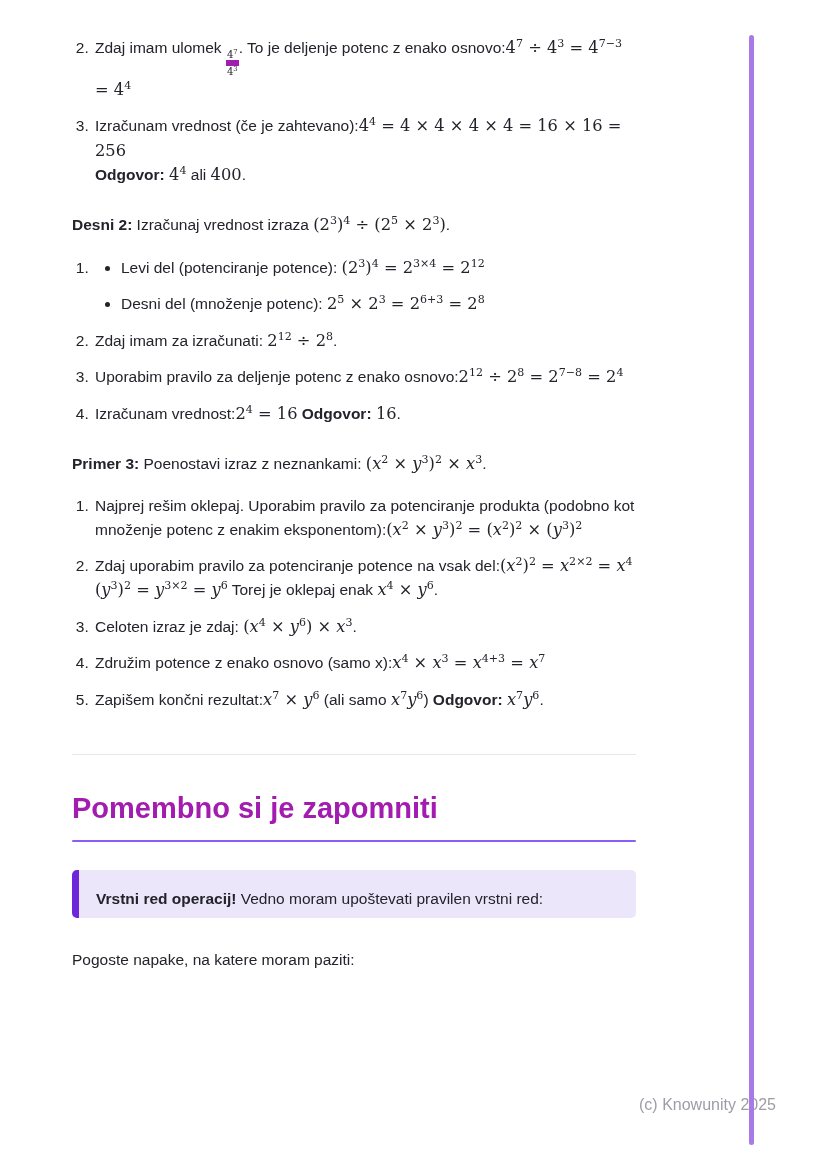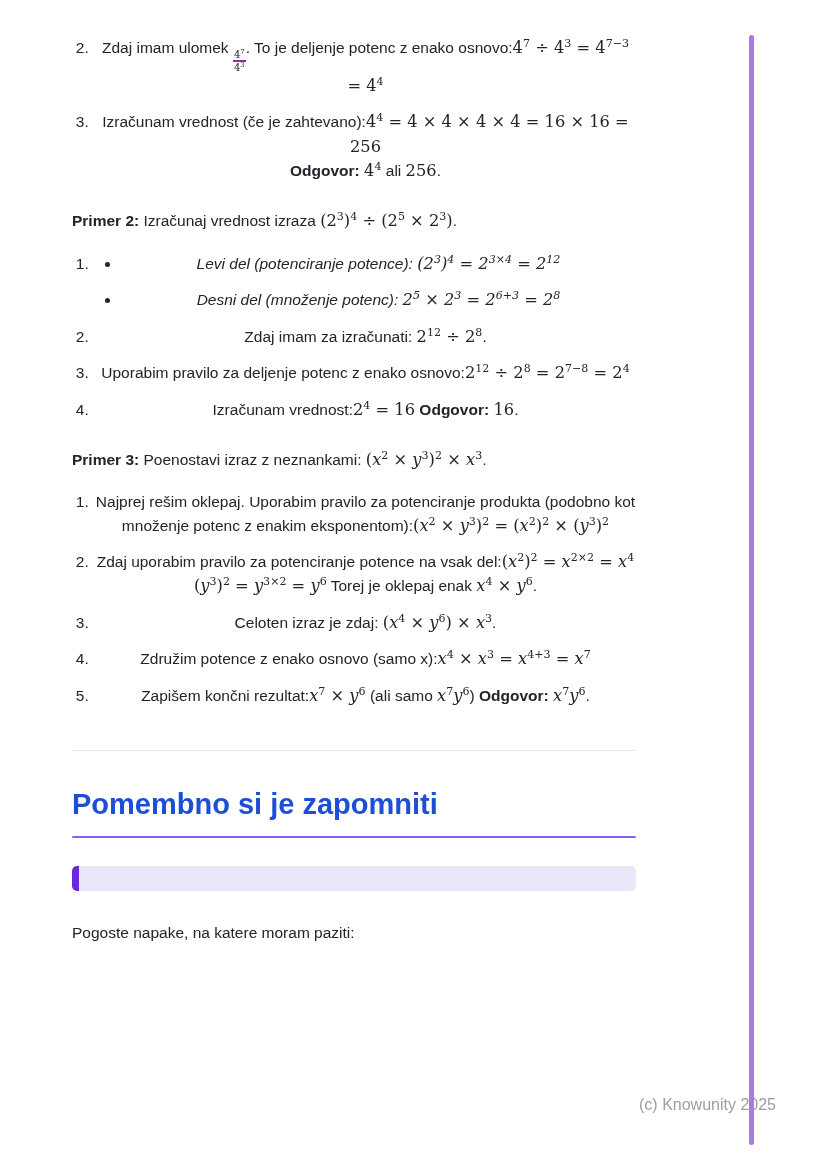--- a/index.html
+++ b/index.html
@@ -6,32 +6,32 @@
   body{
     width:828px;height:1171px;position:relative;overflow:hidden;
     background:#ffffff;color:#23232b;
     font-family:"Liberation Sans", sans-serif;
     font-size:15.5px;line-height:1.5;
   }
   .content{position:absolute;left:72px;top:28px;width:564px;}
   b{font-weight:700;margin-top:48px;}
   p{margin:0;}
   .para{margin:26px 0 18px 0;}
-  ol.steps, ol.callout-list{margin:8px 0 26px 0;padding-left:21px;text-align:center;}
+  ol.steps, ol.callout-list{margin:8px 0 26px 0;padding-left:21px;}
   ol.steps>li, ol.callout-list>li{margin-bottom:12px;padding-left:2px;}
-  ul.subs{list-style:disc;margin:12px 0 4px 0;padding-left:26px;font-style:italic;}
+  ul.subs{list-style:disc;margin:12px 0 4px 0;padding-left:26px;}
   ul.subs>li{margin-bottom:12px;}
   
   .m{font-family:"DejaVu Serif", serif;font-size:1.05em;}
   .m i{font-style:italic;}
   sup{font-size:0.68em;line-height:0;}
   .frac{display:inline-flex;flex-direction:column;align-items:center;vertical-align:-0.45em;font-size:0.62em;line-height:1.15;}
-  .frac>span:first-child{border-bottom:2px solid #a21caf;padding:0 1px;}
+  .frac>span:first-child{border-bottom:6px solid #a21caf;padding:0 1px;}
   hr.divider{border:none;border-top:1px solid #e7e7ea;margin:42px 0 0 0;}
-  h1.section-title{color:#1d4ed8;font-size:29px;line-height:1.2;font-weight:700;margin:36px 0 0 0;}
+  h1.section-title{color:#a21caf;font-size:29px;line-height:1.2;font-weight:700;margin:36px 0 0 0;}
   .title-underline{height:2px;background:#8b5cf6;margin-top:14px;border-radius:1px;}
   .callout{
     background:#ece6fa;border-left:7px solid #6d28d9;border-radius:5px;
     margin-top:28px;padding:17px 24px 8px 17px;
   }
   .callout ol.callout-list{margin:14px 0 8px 0;padding-left:21px;}
   .callout ol.callout-list>li{margin-bottom:13px;}
   .mistakes-heading{font-weight:400;margin:30px 0 0 0;}
   .footer{position:absolute;right:52px;bottom:54px;font-size:16px;color:#9d9da6;}
   .scroll-indicator{position:absolute;right:74px;top:35px;width:5px;height:1110px;background:#a87ae8;border-radius:3px;}
@@ -39,24 +39,24 @@
 </head>
 <body>
 
 <div class="content">
 
   <ol class="steps" start="2">
     <li>Zdaj imam ulomek <span class="m"><span class="frac">
             <span>4<sup>7</sup></span>
             <span>4<sup>3</sup></span>
           </span></span>. To je deljenje potenc z enako osnovo:<span class="m">4<sup>7</sup> ÷ 4<sup>3</sup> = 4<sup>7−3</sup> = 4<sup>4</sup></span></li>
-    <li>Izračunam vrednost (če je zahtevano):<span class="m">4<sup>4</sup> = 4 × 4 × 4 × 4 = 16 × 16 = 256</span><br><b>Odgovor:</b> <span class="m">4<sup>4</sup></span> ali <span class="m">256</span>.</li>
+    <li>Izračunam vrednost (če je zahtevano):<span class="m">4<sup>4</sup> = 4 × 4 × 4 × 4 = 16 × 16 = 256</span><br><b>Odgovor:</b> <span class="m">4<sup>4</sup></span> ali <span class="m">400</span>.</li>
   </ol>
 
-  <p class="para"><b>Primer 2:</b><span> Izračunaj vrednost izraza <span class="m">(2<sup>3</sup>)<sup>4</sup> ÷ (2<sup>5</sup> × 2<sup>3</sup>)</span>.</span></p>
+  <p class="para"><b>Desni 2:</b><span> Izračunaj vrednost izraza <span class="m">(2<sup>3</sup>)<sup>4</sup> ÷ (2<sup>5</sup> × 2<sup>3</sup>)</span>.</span></p>
 
   <ol class="steps">
     <li>
       <ul class="subs">
         <li>Levi del (potenciranje potence): <span class="m">(2<sup>3</sup>)<sup>4</sup> = 2<sup>3×4</sup> = 2<sup>12</sup></span></li>
         <li>Desni del (množenje potenc): <span class="m">2<sup>5</sup> × 2<sup>3</sup> = 2<sup>6+3</sup> = 2<sup>8</sup></span></li>
       </ul>
     </li>
     <li>Zdaj imam za izračunati: <span class="m">2<sup>12</sup> ÷ 2<sup>8</sup></span>.</li>
     <li>Uporabim pravilo za deljenje potenc z enako osnovo:<span class="m">2<sup>12</sup> ÷ 2<sup>8</sup> = 2<sup>7−8</sup> = 2<sup>4</sup></span></li>
@@ -72,20 +72,21 @@
     <li>Združim potence z enako osnovo (samo x):<span class="m"><i>x</i><sup>4</sup> × <i>x</i><sup>3</sup> = <i>x</i><sup>4+3</sup> = <i>x</i><sup>7</sup></span></li>
     <li>Zapišem končni rezultat:<span class="m"><i>x</i><sup>7</sup> × <i>y</i><sup>6</sup></span> (ali samo <span class="m"><i>x</i><sup>7</sup><i>y</i><sup>6</sup></span>) <b>Odgovor:</b> <span class="m"><i>x</i><sup>7</sup><i>y</i><sup>6</sup></span>.</li>
   </ol>
 
   <hr class="divider">
 
   <h1 class="section-title">Pomembno si je zapomniti</h1>
   <div class="title-underline"></div>
 
   <div class="callout">
+    <p><b>Vrstni red operacij!</b> <span>Vedno moram upoštevati pravilen vrstni red:</span></p>
   </div>
 
   <p class="mistakes-heading">Pogoste napake, na katere moram paziti:</p>
 
 </div>
 
 <div class="footer">(c) Knowunity 2025</div>
 
 <div class="scroll-indicator"></div>
 

